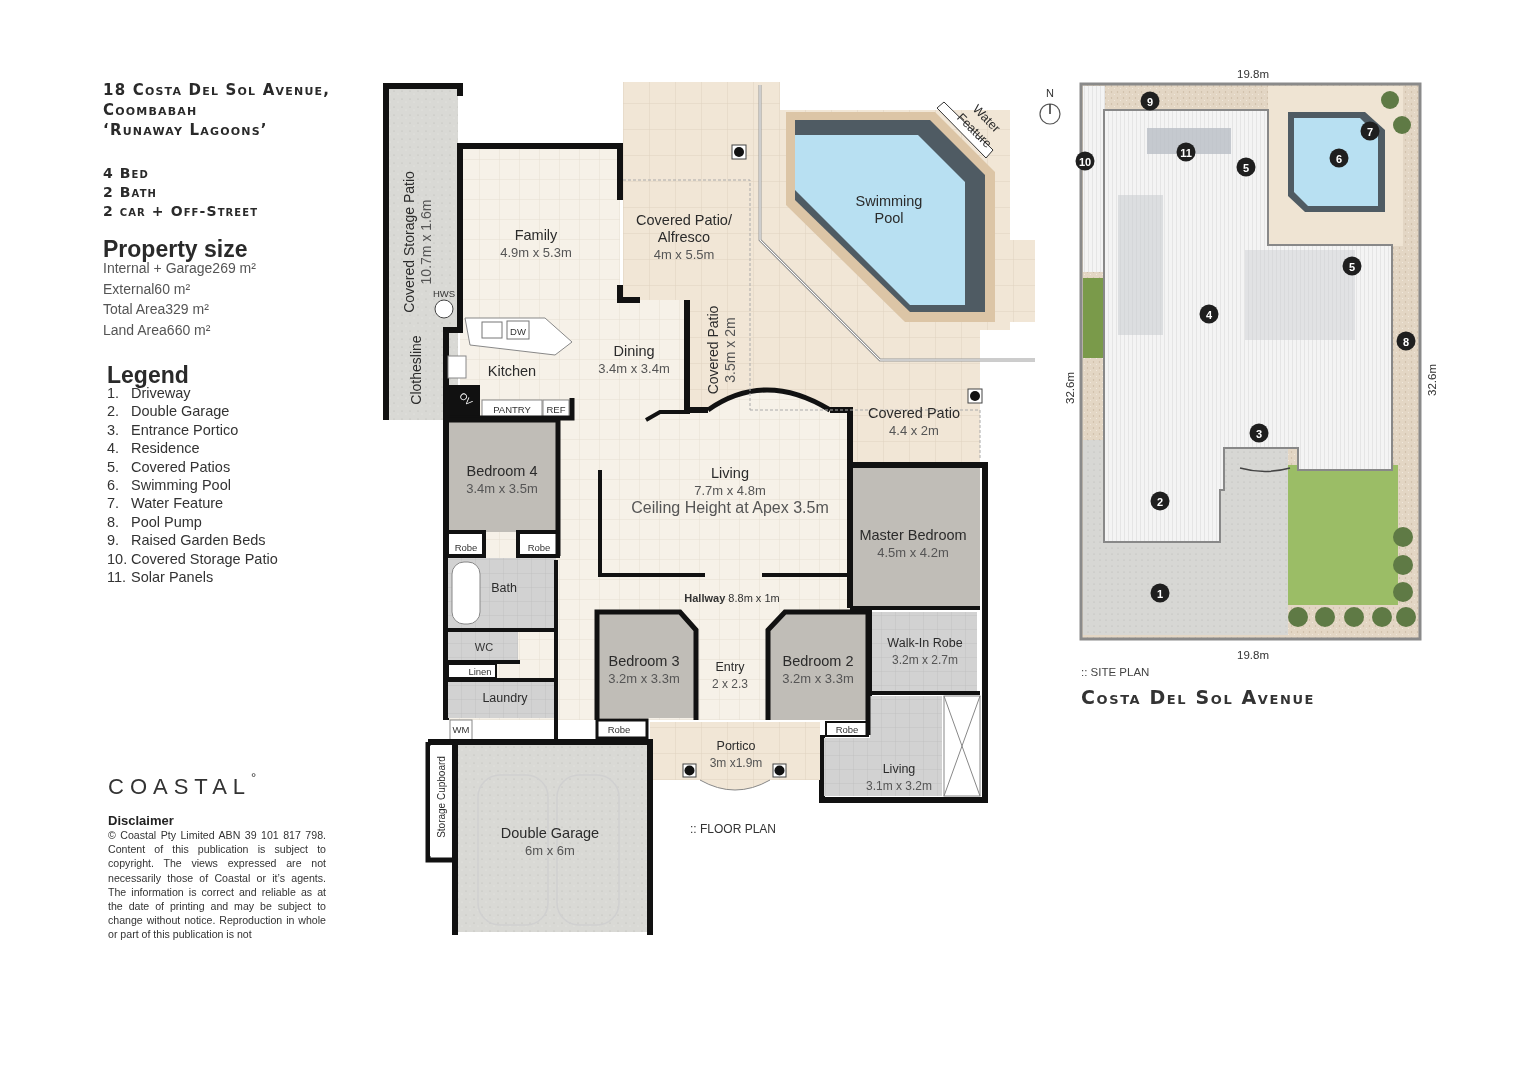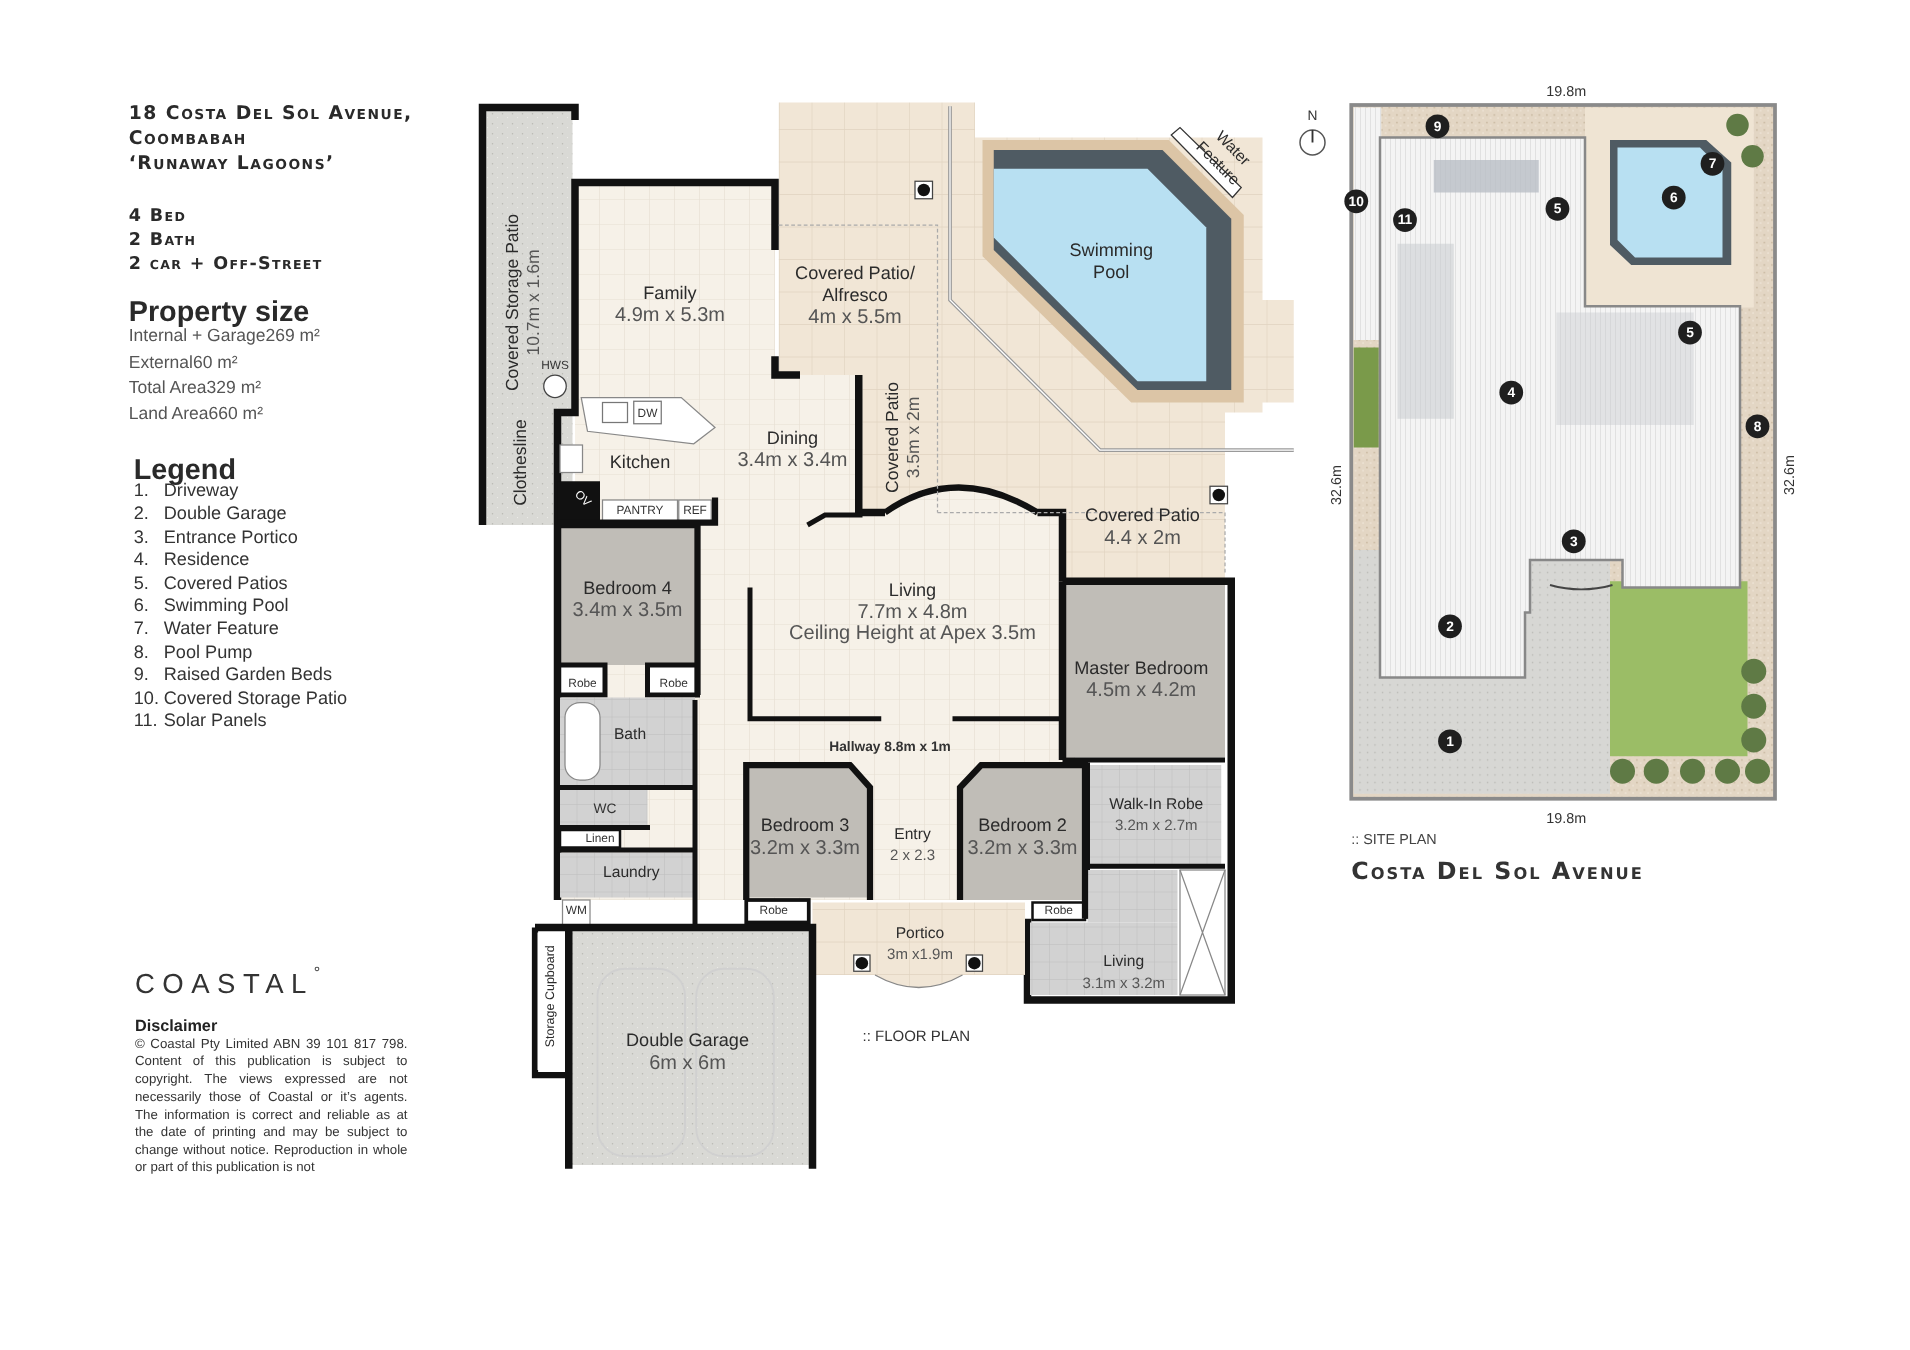--- a/index.html
+++ b/index.html
@@ -23,21 +23,21 @@
   .logo { left: 108px; top: 774px; font-size: 22px; letter-spacing: 6px; color: #333; font-weight: normal; }
   .logo .deg { font-size: 13px; vertical-align: top; letter-spacing: 0; position: relative; top: -4px; }
   .disc-title { left: 108px; top: 813px; font-size: 13px; font-weight: bold; color: #222; }
   .disc-text { left: 108px; top: 828px; width: 218px; font-size: 10.6px; line-height: 14.2px; color: #333; text-align: justify; }
 
   
   .fp { left: 0; top: 0; width: 1528px; height: 1080px; pointer-events: none; }
   .fp svg { position: absolute; left: 0; top: 0; }
   .room-label { position: absolute; text-align: center; color: #2b2b2b; font-size: 14px; line-height: 17px; transform: translate(-50%, -50%); white-space: nowrap; }
   .room-label .name { font-size: 14.5px; }
-  .room-label .dim { font-size: 16px; color: #555; }
+  .room-label .dim { font-size: 13px; color: #555; }
   .room-label.small .name { font-size: 12.5px; }
   .room-label.small .dim { font-size: 12px; }
   .tiny { position: absolute; font-size: 9.5px; color: #333; transform: translate(-50%, -50%); white-space: nowrap; }
   .vert { position: absolute; transform-origin: center; transform: translate(-50%, -50%) rotate(-90deg); text-align: center; white-space: nowrap; font-size: 14px; line-height: 17px; color: #2b2b2b; }
   .vert .dim { color: #555; }
 
   .fp-caption { left: 690px; top: 822px; font-size: 12px; color: #333; }
 
   
   .sp-caption { left: 1081px; top: 666px; font-size: 11.5px; color: #444; }
@@ -330,21 +330,21 @@
   <div class="room-label small" style="left:504px; top:588px;">
       <div class="name">Bath</div>
     </div>
   <div class="tiny" style="left:484px; top:647px; font-size:11px;">WC</div>
   <div class="tiny" style="left:480px; top:671px;">Linen</div>
   <div class="room-label small" style="left:505px; top:698px;">
       <div class="name">Laundry</div>
     </div>
   <div class="tiny" style="left:461px; top:729px;">WM</div>
 
-  <div class="tiny" style="left:712px; top:598px; font-size:11px;font-weight:bold;"><b>Hallway</b> <span>8.8m x 1m</span></div>
+  <div class="tiny" style="left:732px; top:598px; font-size:11px;"><b>Hallway</b> <span>8.8m x 1m</span></div>
 
   <div class="room-label" style="left:644px; top:670px;">
     <div class="name">Bedroom 3</div>
     <div class="dim">3.2m x 3.3m</div>
   </div>
   <div class="tiny" style="left:619px; top:729px;">Robe</div>
   <div class="room-label small" style="left:730px; top:676px;">
     <div class="name">Entry</div>
     <div class="dim">2 x 2.3</div>
   </div>
@@ -426,17 +426,17 @@
   <div class="marker" style="left:1160px; top:501px;">2</div>
   <div class="marker" style="left:1259px; top:433px;">3</div>
   <div class="marker" style="left:1209px; top:314px;">4</div>
   <div class="marker" style="left:1246px; top:167px;">5</div>
   <div class="marker" style="left:1352px; top:266px;">5</div>
   <div class="marker" style="left:1339px; top:158px;">6</div>
   <div class="marker" style="left:1370px; top:131px;">7</div>
   <div class="marker" style="left:1406px; top:341px;">8</div>
   <div class="marker" style="left:1150px; top:101px;">9</div>
   <div class="marker" style="left:1085px; top:161px;">10</div>
-  <div class="marker" style="left:1124px; top:152px;margin-top:24px;">11</div>
+  <div class="marker" style="left:1186px; top:152px;">11</div>
 </div>
 
 <div class="abs sp-caption">:: SITE PLAN</div>
 <div class="abs sp-title">Costa Del Sol Avenue</div>
 
 </body></html>

